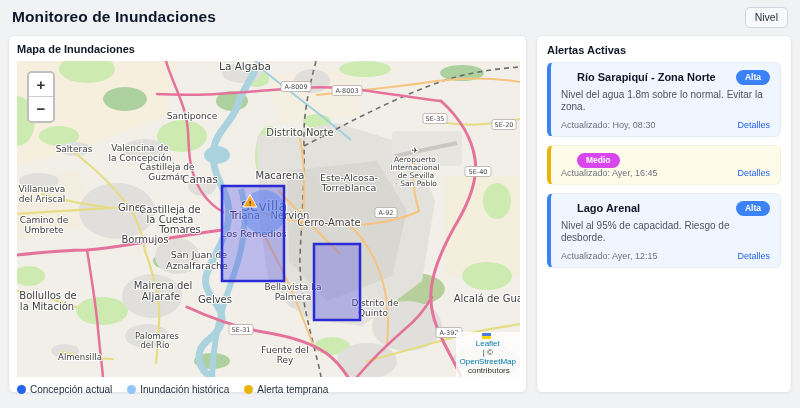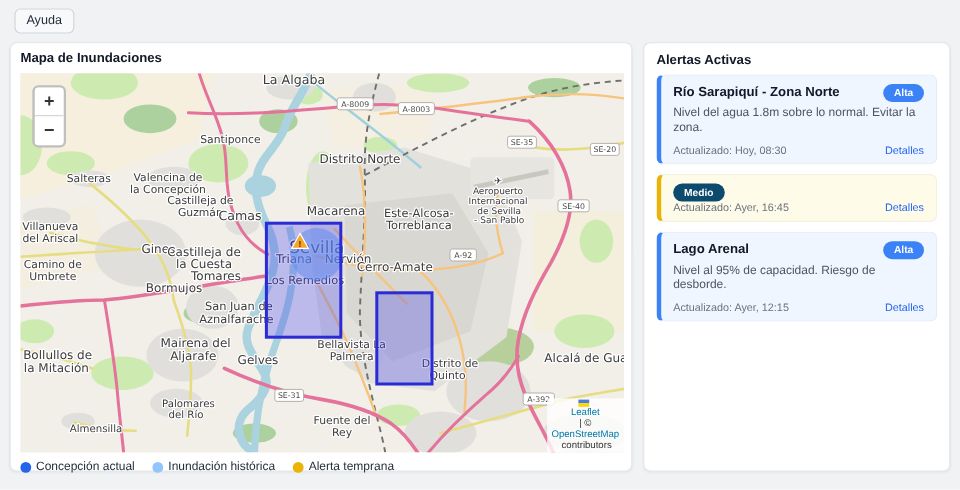--- a/index.html
+++ b/index.html
@@ -39,34 +39,35 @@
   .ua-flag .top { background:#4c7be1; } .ua-flag .bot { background:#ffd500; }
   
   .legend { display:flex; gap:15px; align-items:center; margin-top:7px; font-size:10px; color:#1f2937; }
   .legend-item { display:flex; align-items:center; gap:4px; }
   .dot { width:9px; height:9px; border-radius:50%; display:inline-block; }
   .dot-current { background:#2563eb; } .dot-historic { background:#93c5fd; } .dot-early { background:#eab308; }
   
   .alert { border-radius:6px; padding:7px 10px 6px 10px; margin-bottom:8px; border:1px solid rgba(0,0,0,.04); }
   .alert.high { background:#eff6ff; border-left:4px solid #3b82f6; }
   .alert.medium { background:#fefce8; border-left:4px solid #eab308; }
-  .alert-head { display:flex; justify-content:space-between; align-items:center; }
+  .alert-head { display:flex; justify-content:space-between; align-items:center;margin-left:16px; }
   .alert-title { font-size:11px; font-weight:700; color:#111827; margin:0; }
   .badge { font-size:8.5px; font-weight:700; color:#fff; padding:2.5px 9px; border-radius:9px; }
-  .badge.high { background:#3b82f6; } .badge.medium { background:#0c4a6e; }
+  .badge.high { background:#3b82f6; } .badge.medium { background:#d946ef; }
   .alert-desc { font-size:10px; color:#4b5563; margin:4px 0 6px 0; line-height:1.25; }
   .alert-meta { display:flex; justify-content:space-between; font-size:9px; }
   .updated { color:#6b7280; } .details { color:#2563eb; text-decoration:none; cursor:pointer; }
 </style>
 </head>
 <body>
 
 <header class="app-header">
+  <h1 class="app-title">Monitoreo de Inundaciones</h1>
   <div class="header-actions">
-    <button class="btn btn-secondary">Ayuda</button>
+    <button class="btn btn-secondary">Nivel</button>
   </div>
 </header>
 
 <div class="content">
 
   <section class="card map-card">
     <h2 class="panel-title">Mapa de Inundaciones</h2>
 
     <div class="map-wrap">
       <svg width="503" height="316" viewBox="0 0 503 316">

